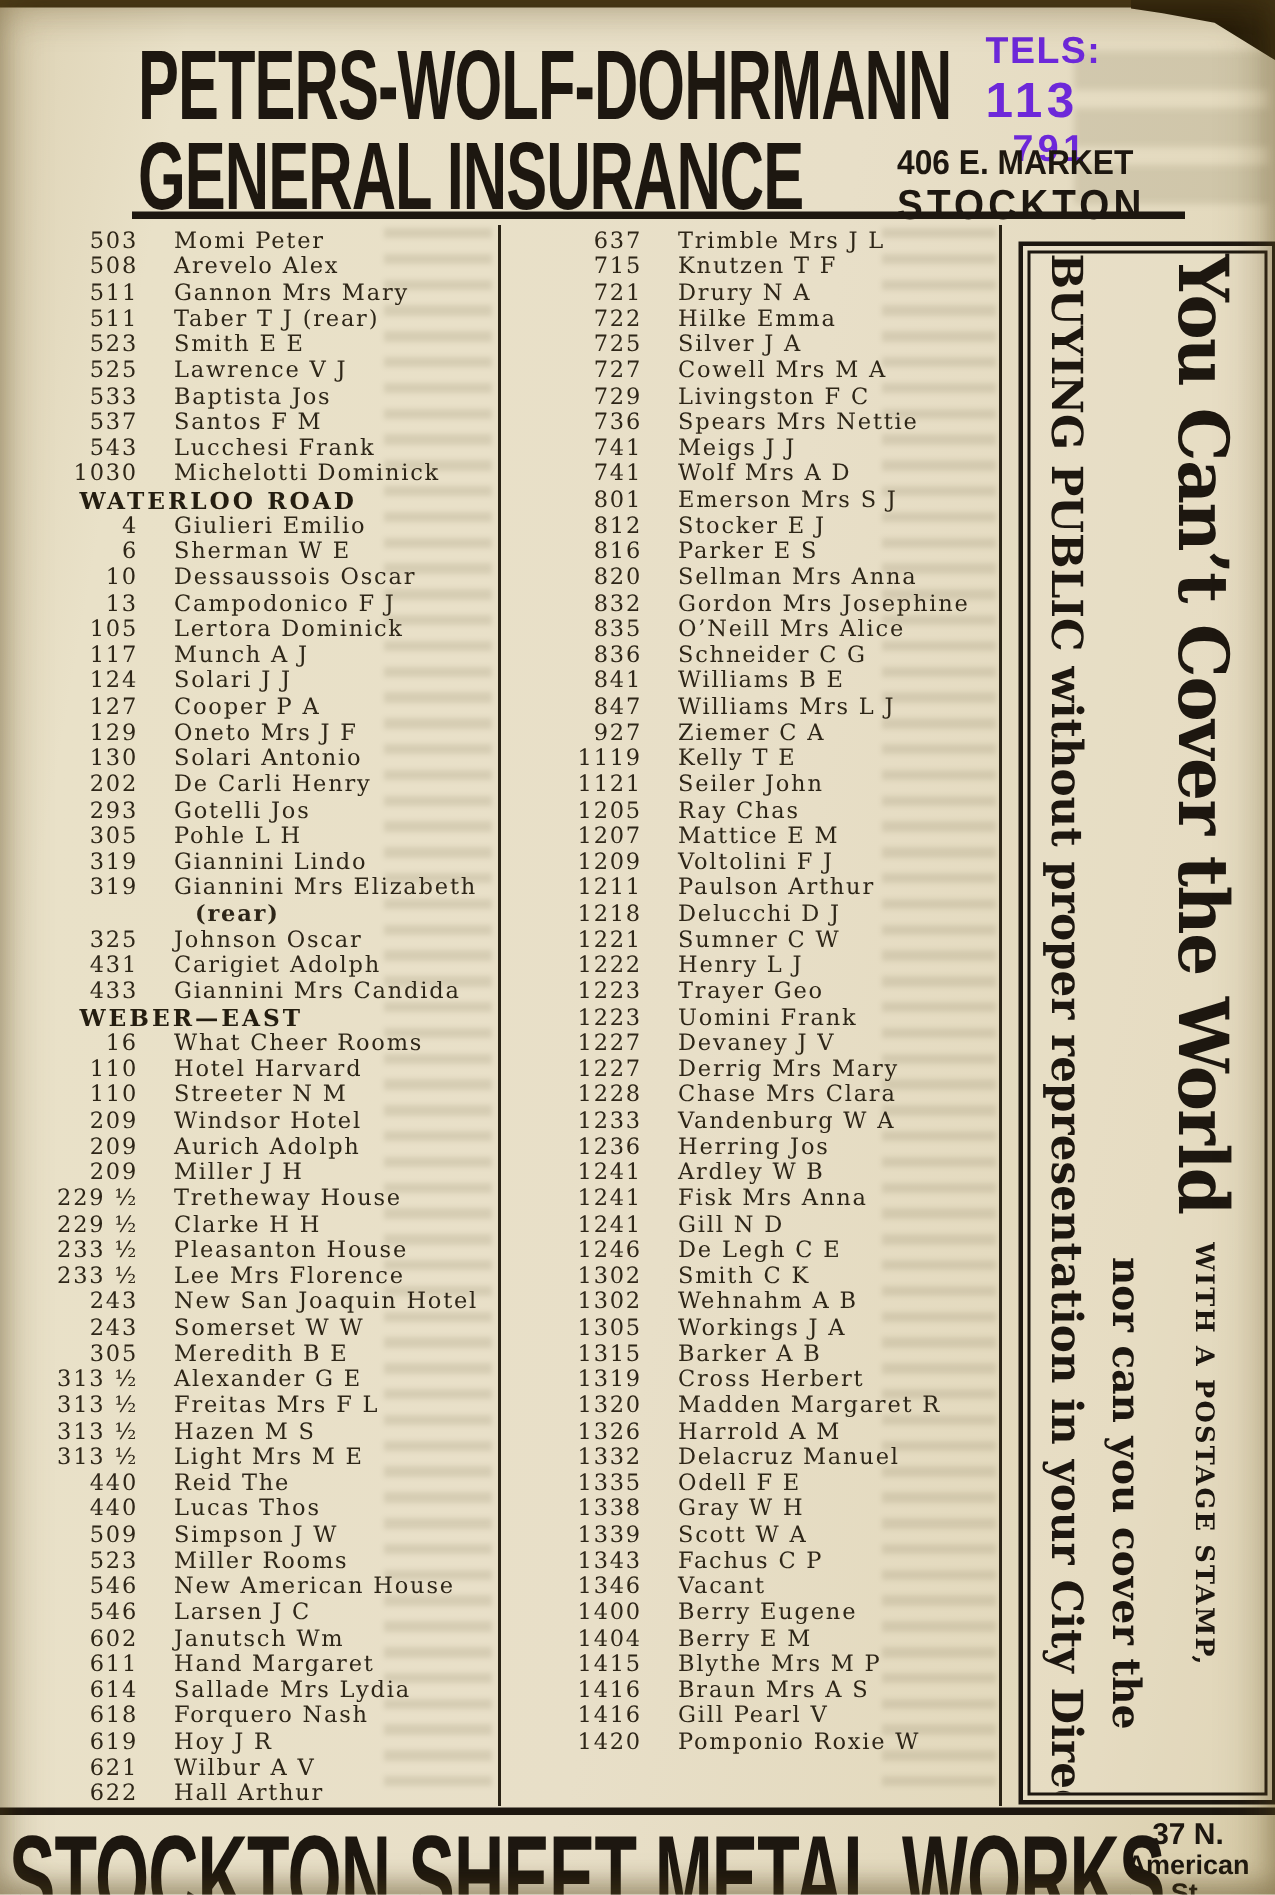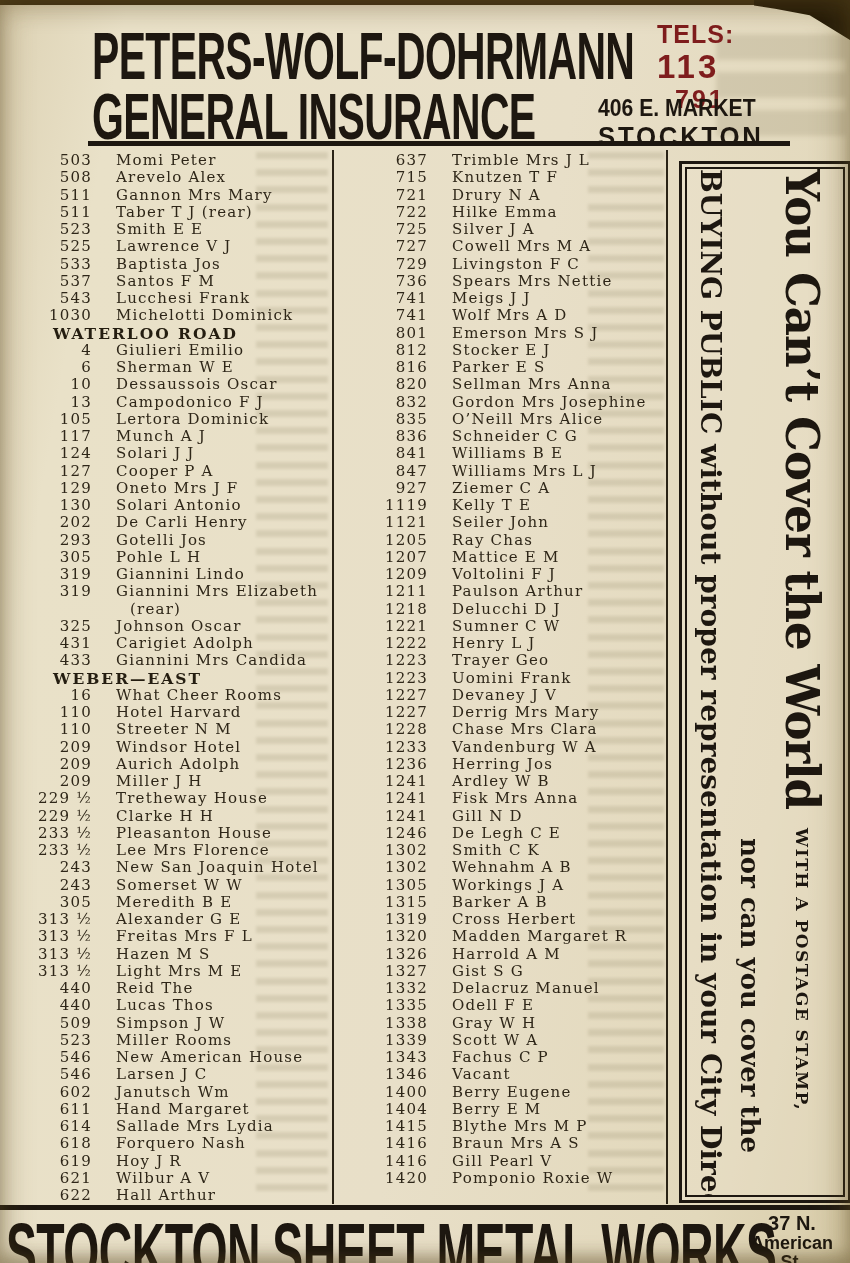--- a/index.html
+++ b/index.html
@@ -22,38 +22,38 @@
   .ghost-a{left:256px;top:152px;width:72px;height:1048px;}
   .ghost-b{left:588px;top:152px;width:76px;height:1048px;}
   .ghost-top{right:4px;top:34px;width:130px;height:104px;opacity:.4;filter:blur(2.5px);
     background:repeating-linear-gradient(to bottom,rgba(120,110,78,.45) 0 26px,transparent 26px 38px);}
 
   
   .hdr-line{position:absolute;left:92px;font-family:"Liberation Sans",sans-serif;font-weight:bold;
     color:#1d1710;white-space:nowrap;transform-origin:left top;letter-spacing:-1px;}
   .hdr1{top:18px;font-size:66px;transform:scaleX(.62);}
   .hdr2{top:80px;font-size:64px;transform:scaleX(.64);}
-  .tels{position:absolute;left:657px;top:22px;font-family:"Liberation Sans",sans-serif;font-weight:bold;color:#7f1d1d;line-height:1;}
+  .tels{position:absolute;left:657px;top:22px;font-family:"Liberation Sans",sans-serif;font-weight:bold;color:#6d28d9;line-height:1;}
   .tels .t1{font-size:25px;letter-spacing:1px;}
   .tels .t2{font-size:33px;margin-top:3px;letter-spacing:3px;}
   .tels .t3{font-size:25px;margin-top:4px;letter-spacing:3px;margin-left:18px;}
   .addr{position:absolute;left:598px;top:97px;font-family:"Liberation Sans",sans-serif;font-weight:bold;color:#1d1710;line-height:1;transform:scaleX(.92);transform-origin:left top;}
   .addr .a1{font-size:23px;}
   .addr .a2{font-size:28px;letter-spacing:3px;margin-top:3px;}
   .hdr-rule{position:absolute;left:88px;top:141px;width:702px;height:5px;background:#1d1710;}
 
   
   .col{position:absolute;top:152px;width:330px;font-size:15px;letter-spacing:1.2px;line-height:17.25px;color:#2e2618;z-index:1;}
   .col-left{left:0;}
   .col-right{left:336px;}
   .row{display:flex;height:17.25px;white-space:nowrap;}
   .num{width:92px;text-align:right;flex:none;}
   .nm{margin-left:24px;}
   .street-row{height:17.25px;padding-left:53px;font-weight:bold;letter-spacing:2px;font-size:15.5px;color:#241d10;white-space:nowrap;}
-  .cont-row{height:17.25px;padding-left:130px;white-space:nowrap;}
+  .cont-row{height:17.25px;padding-left:130px;white-space:nowrap;font-weight:bold;}
   .divider{position:absolute;top:150px;width:2px;height:1054px;background:#2a2316;z-index:2;}
   .div1{left:332px;}
   .div2{left:666px;}
 
   
   .ad-box{position:absolute;left:679px;top:161px;width:166px;height:1036px;border:3px solid #1d1710;background:rgba(238,230,208,.35);z-index:3;}
   .ad-inner{position:absolute;inset:3px;border:2px solid #1d1710;overflow:hidden;}
   .ad-rot{position:absolute;left:0;top:0;width:1018px;height:150px;transform:rotate(90deg) translateY(-150px);transform-origin:0 0;color:#1d1710;white-space:nowrap;}
   .ad-l1{display:flex;align-items:center;height:70px;}
   .ad-big{font-size:46px;font-weight:bold;letter-spacing:-1px;transform:scaleX(.98);transform-origin:left center;}
@@ -512,24 +512,20 @@
     </div>
     <div class="row">
       <span class="num">1320</span>
       <span class="nm">Madden Margaret R</span>
     </div>
     <div class="row">
       <span class="num">1326</span>
       <span class="nm">Harrold A M</span>
     </div>
     <div class="row">
-      <span class="num">1327</span>
-      <span class="nm">Gist S G</span>
-    </div>
-    <div class="row">
       <span class="num">1332</span>
       <span class="nm">Delacruz Manuel</span>
     </div>
     <div class="row">
       <span class="num">1335</span>
       <span class="nm">Odell F E</span>
     </div>
     <div class="row">
       <span class="num">1338</span>
       <span class="nm">Gray W H</span>

